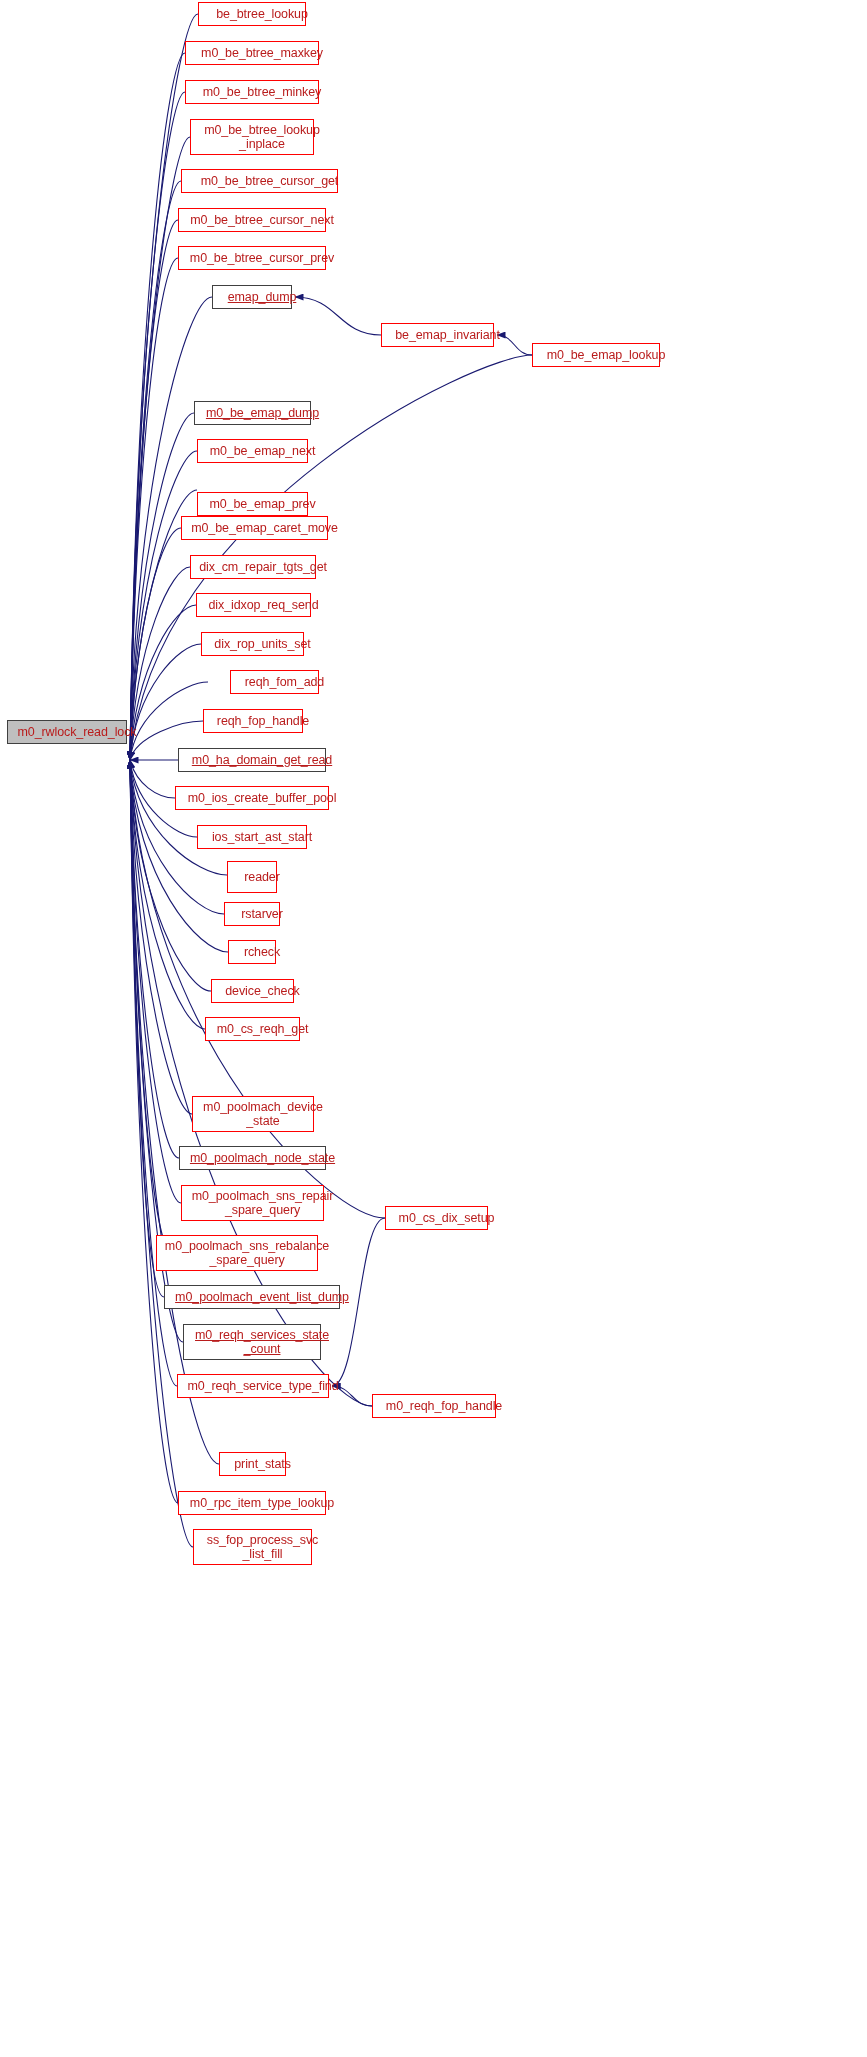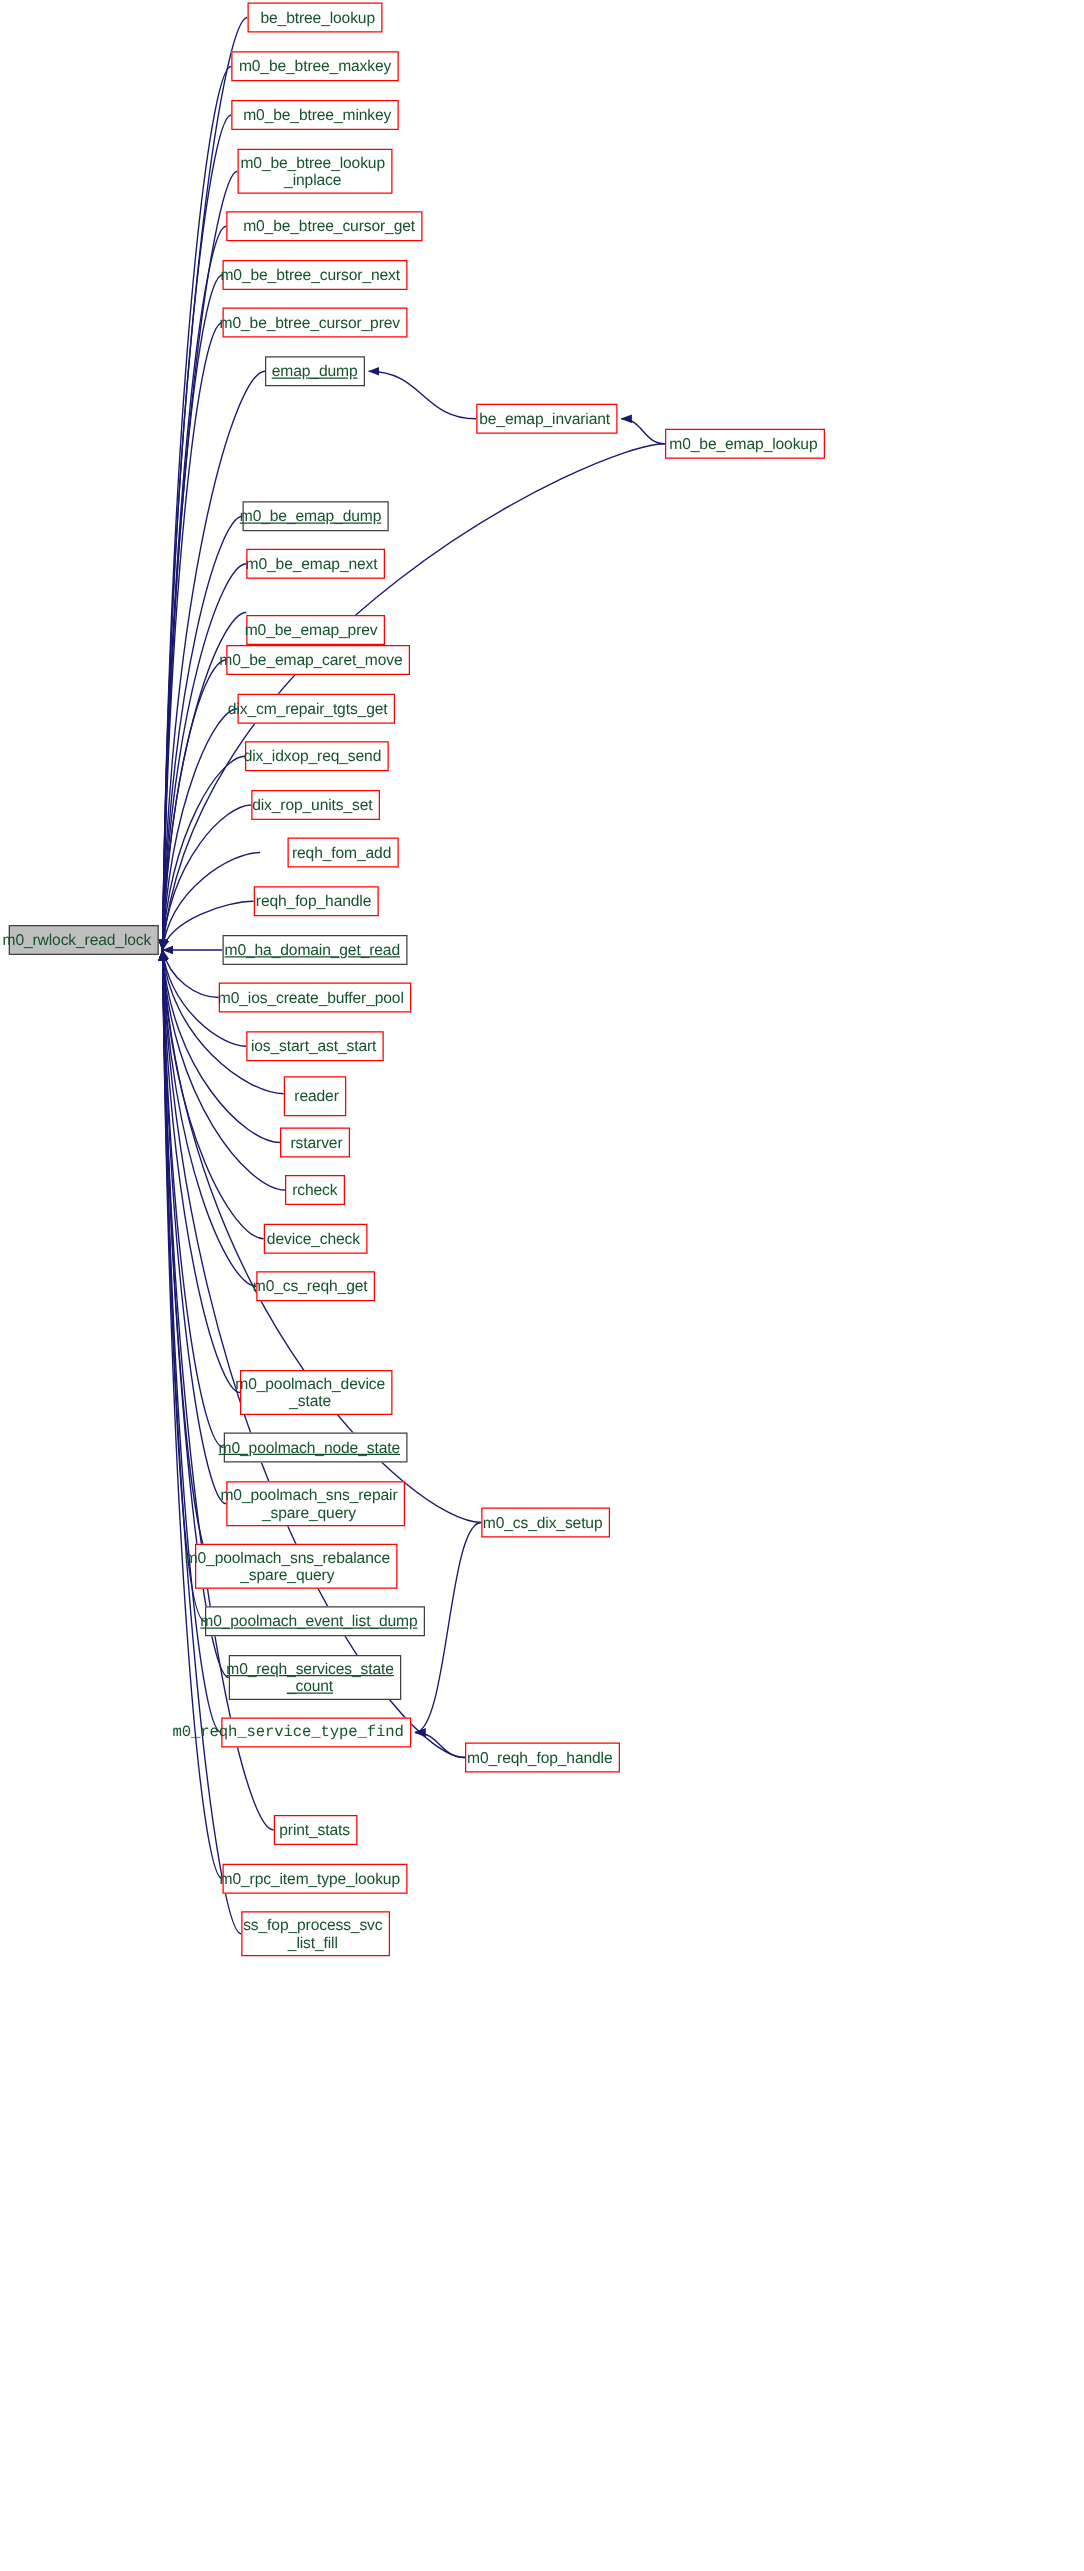--- a/index.html
+++ b/index.html
@@ -22,25 +22,25 @@
     top: 0;
     width: 867px;
     height: 2057px;
     pointer-events: none;
   }
   .node {
     position: absolute;
     box-sizing: border-box;
     display: flex;
     align-items: center;
-    justify-content: flex-end;
+    justify-content: center;
     text-align: center;
     background: #ffffff;
     border: 1px solid #ff0000;
-    color: #14532d;
+    color: #b91c1c;
     font-size: 12.5px;
     line-height: 14px;
     letter-spacing: -0.1px;
     white-space: pre-line;
     cursor: pointer;
     z-index: 5;
     padding-left: 20px;
   }
   .node.documented {
     border-color: #404040;
@@ -126,40 +126,40 @@
       <div class="node" style="left: 532px; top: 343px; width: 128px; height: 24px;"><span class="node-label">m0_be_emap_lookup</span></div>
       <div class="node documented" style="left: 194px; top: 401px; width: 117px; height: 24px;"><span class="node-label">m0_be_emap_dump</span></div>
       <div class="node" style="left: 197px; top: 439px; width: 111px; height: 24px;"><span class="node-label">m0_be_emap_next</span></div>
       <div class="node" style="left: 197px; top: 478px; width: 111px; height: 24px; margin-top: 14px;"><span class="node-label">m0_be_emap_prev</span></div>
       <div class="node" style="left: 181px; top: 516px; width: 147px; height: 24px;"><span class="node-label">m0_be_emap_caret_move</span></div>
       <div class="node" style="left: 190px; top: 555px; width: 126px; height: 24px;"><span class="node-label">dix_cm_repair_tgts_get</span></div>
       <div class="node" style="left: 196px; top: 593px; width: 115px; height: 24px;"><span class="node-label">dix_idxop_req_send</span></div>
       <div class="node" style="left: 201px; top: 632px; width: 103px; height: 24px;"><span class="node-label">dix_rop_units_set</span></div>
       <div class="node" style="left: 208px; top: 670px; width: 89px; height: 24px; margin-left: 22px;"><span class="node-label">reqh_fom_add</span></div>
       <div class="node" style="left: 203px; top: 709px; width: 100px; height: 24px;"><span class="node-label">reqh_fop_handle</span></div>
-      <div class="node current" style="left: 7px; top: 740px; width: 120px; height: 24px;"><span class="node-label">m0_rwlock_read_lock</span></div>
+      <div class="node current" style="left: 7px; top: 720px; width: 120px; height: 24px;"><span class="node-label">m0_rwlock_read_lock</span></div>
       <div class="node documented" style="left: 178px; top: 748px; width: 148px; height: 24px;"><span class="node-label">m0_ha_domain_get_read</span></div>
       <div class="node" style="left: 175px; top: 786px; width: 154px; height: 24px;"><span class="node-label">m0_ios_create_buffer_pool</span></div>
       <div class="node" style="left: 197px; top: 825px; width: 110px; height: 24px;"><span class="node-label">ios_start_ast_start</span></div>
       <div class="node" style="left: 227px; top: 839px; width: 50px; height: 32px; margin-top: 22px;"><span class="node-label">reader</span></div>
       <div class="node" style="left: 224px; top: 902px; width: 56px; height: 24px;"><span class="node-label">rstarver</span></div>
       <div class="node" style="left: 228px; top: 940px; width: 48px; height: 24px;"><span class="node-label">rcheck</span></div>
       <div class="node" style="left: 211px; top: 979px; width: 83px; height: 24px;"><span class="node-label">device_check</span></div>
       <div class="node" style="left: 205px; top: 1017px; width: 95px; height: 24px;"><span class="node-label">m0_cs_reqh_get</span></div>
       <div class="node" style="left: 192px; top: 1096px; width: 122px; height: 36px;"><span class="node-label">m0_poolmach_device
 _state</span></div>
       <div class="node documented" style="left: 179px; top: 1146px; width: 147px; height: 24px;"><span class="node-label">m0_poolmach_node_state</span></div>
       <div class="node" style="left: 181px; top: 1185px; width: 143px; height: 36px;"><span class="node-label">m0_poolmach_sns_repair
 _spare_query</span></div>
       <div class="node" style="left: 156px; top: 1235px; width: 162px; height: 36px;"><span class="node-label">m0_poolmach_sns_rebalance
 _spare_query</span></div>
       <div class="node documented" style="left: 164px; top: 1285px; width: 176px; height: 24px;"><span class="node-label">m0_poolmach_event_list_dump</span></div>
       <div class="node documented" style="left: 183px; top: 1324px; width: 138px; height: 36px;"><span class="node-label">m0_reqh_services_state
 _count</span></div>
       <div class="node" style="left: 385px; top: 1206px; width: 103px; height: 24px;"><span class="node-label">m0_cs_dix_setup</span></div>
-      <div class="node" style="left: 177px; top: 1374px; width: 152px; height: 24px; font-family: Liberation Mono, monospace;"><span class="node-label">m0_reqh_service_type_find</span></div>
+      <div class="node" style="left: 177px; top: 1374px; width: 152px; height: 24px;"><span class="node-label">m0_reqh_service_type_find</span></div>
       <div class="node" style="left: 372px; top: 1394px; width: 124px; height: 24px;"><span class="node-label">m0_reqh_fop_handle</span></div>
       <div class="node" style="left: 219px; top: 1452px; width: 67px; height: 24px;"><span class="node-label">print_stats</span></div>
       <div class="node" style="left: 178px; top: 1491px; width: 148px; height: 24px;"><span class="node-label">m0_rpc_item_type_lookup</span></div>
       <div class="node" style="left: 193px; top: 1529px; width: 119px; height: 36px;"><span class="node-label">ss_fop_process_svc
 _list_fill</span></div>
     </div>
 </div>
 
 </body></html>

